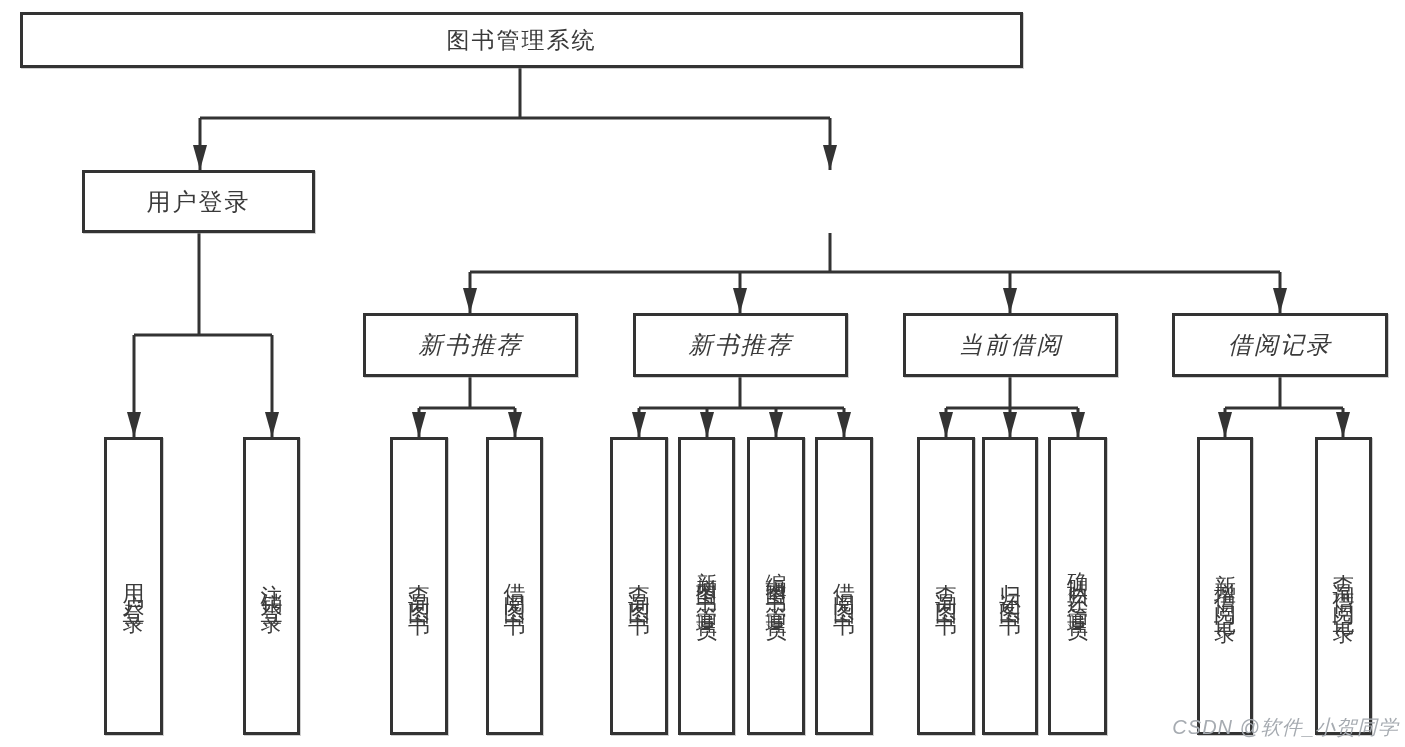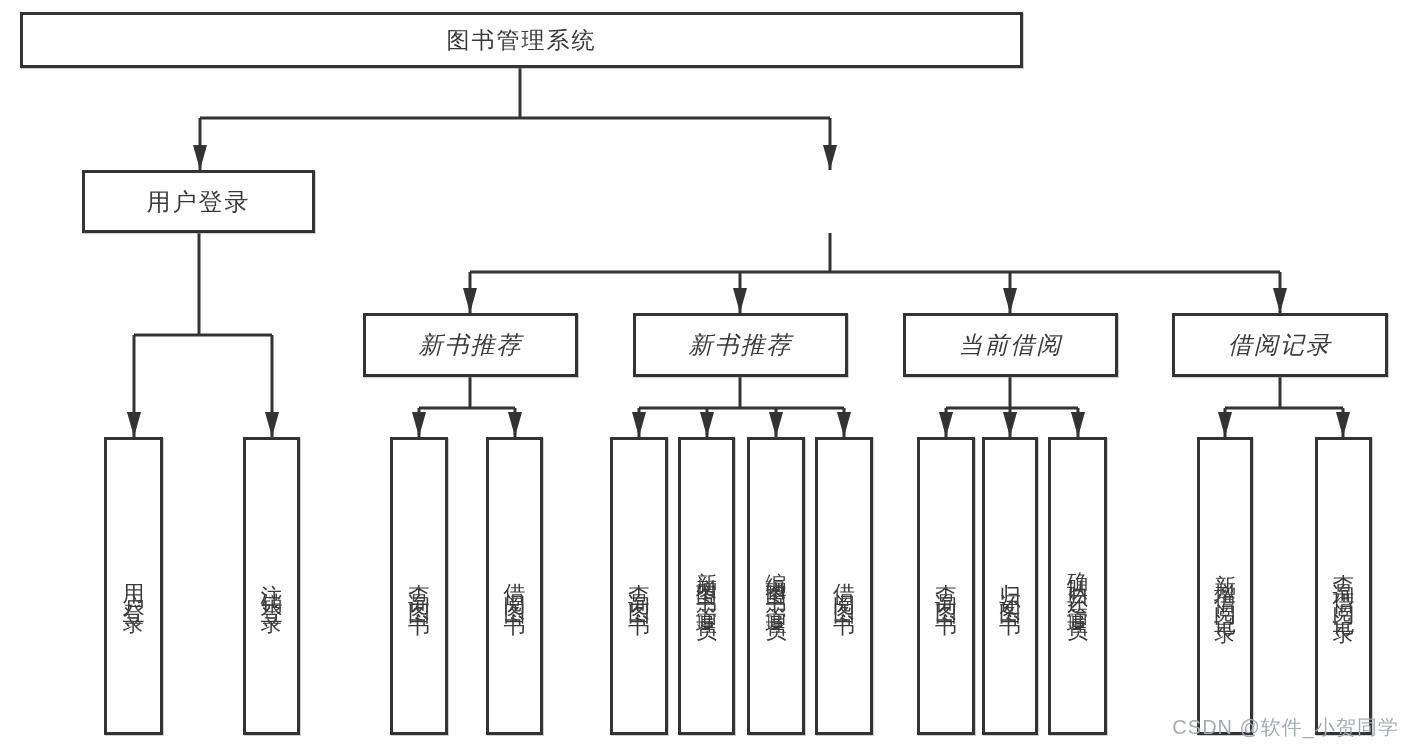--- a/index.html
+++ b/index.html
@@ -33,21 +33,21 @@
   .vbox{top:437px;height:298px;}
   .vtext{
     writing-mode:vertical-rl;
     font-size:22px;letter-spacing:10px;
     white-space:nowrap;color:var(--text);
   }
   .vtext.long{letter-spacing:7px;font-size:21px;}
   .watermark{
     position:absolute;right:6px;bottom:6px;
     font-size:20px;letter-spacing:1px;
-    color:var(--watermark);white-space:nowrap;
+    color:var(--watermark);white-space:nowrap;font-style:italic;
   }
 </style>
 </head>
 <body>
 
 <div class="stage">
 
   <svg id="connectors" viewBox="0 0 1405 747" xmlns="http://www.w3.org/2000/svg">
     <defs>
       <marker id="arrowhead" markerUnits="userSpaceOnUse" markerWidth="25" markerHeight="14" viewBox="0 0 25 14" refX="25" refY="7" orient="auto">

